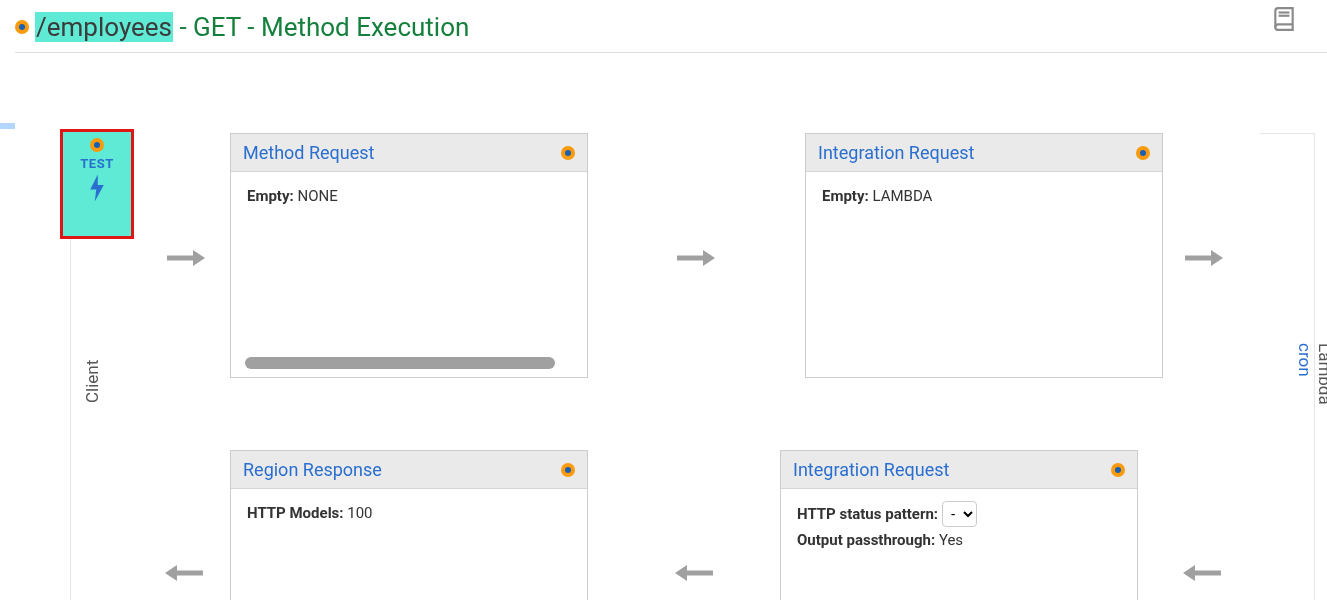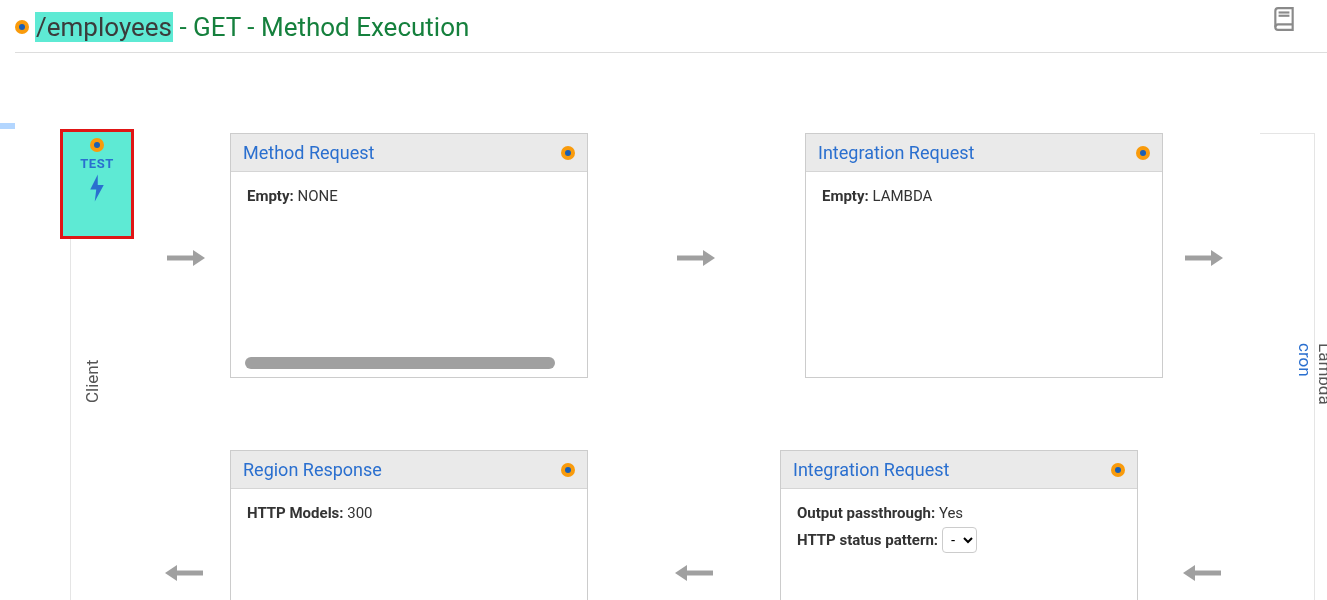--- a/index.html
+++ b/index.html
@@ -176,37 +176,37 @@
           <div><b>Empty:</b><span> LAMBDA</span></div>
         </div>
       </div>
 
       <div class="card" id="card-method-response">
         <div class="hdr">
           <a href="#">Region Response</a>
           <span class="dot-icon"></span>
         </div>
         <div class="body short">
-          <div><b>HTTP Models:</b><span> 300</span></div>
+          <div><b>HTTP Models:</b><span> 100</span></div>
         </div>
       </div>
 
       <div class="card" id="card-integration-response">
         <div class="hdr">
           <a href="#">Integration Request</a>
           <span class="dot-icon"></span>
         </div>
         <div class="body short">
-          <div><b>Output passthrough:</b><span> Yes</span></div>
           <div>
             <b>HTTP status pattern: </b>
             <select class="http-pattern">
               <option>-</option>
             </select>
           </div>
+          <div><b>Output passthrough:</b><span> Yes</span></div>
         </div>
       </div>
 
       <div class="arrow" id="arr-req1"><svg viewBox="0 0 40 20">
             <line x1="2" y1="10" x2="30" y2="10" stroke="#a0a0a0" stroke-width="5"></line>
             <polygon points="28,2 40,10 28,18" fill="#a0a0a0"></polygon>
           </svg></div>
       <div class="arrow" id="arr-req2"><svg viewBox="0 0 40 20">
             <line x1="2" y1="10" x2="30" y2="10" stroke="#a0a0a0" stroke-width="5"></line>
             <polygon points="28,2 40,10 28,18" fill="#a0a0a0"></polygon>

